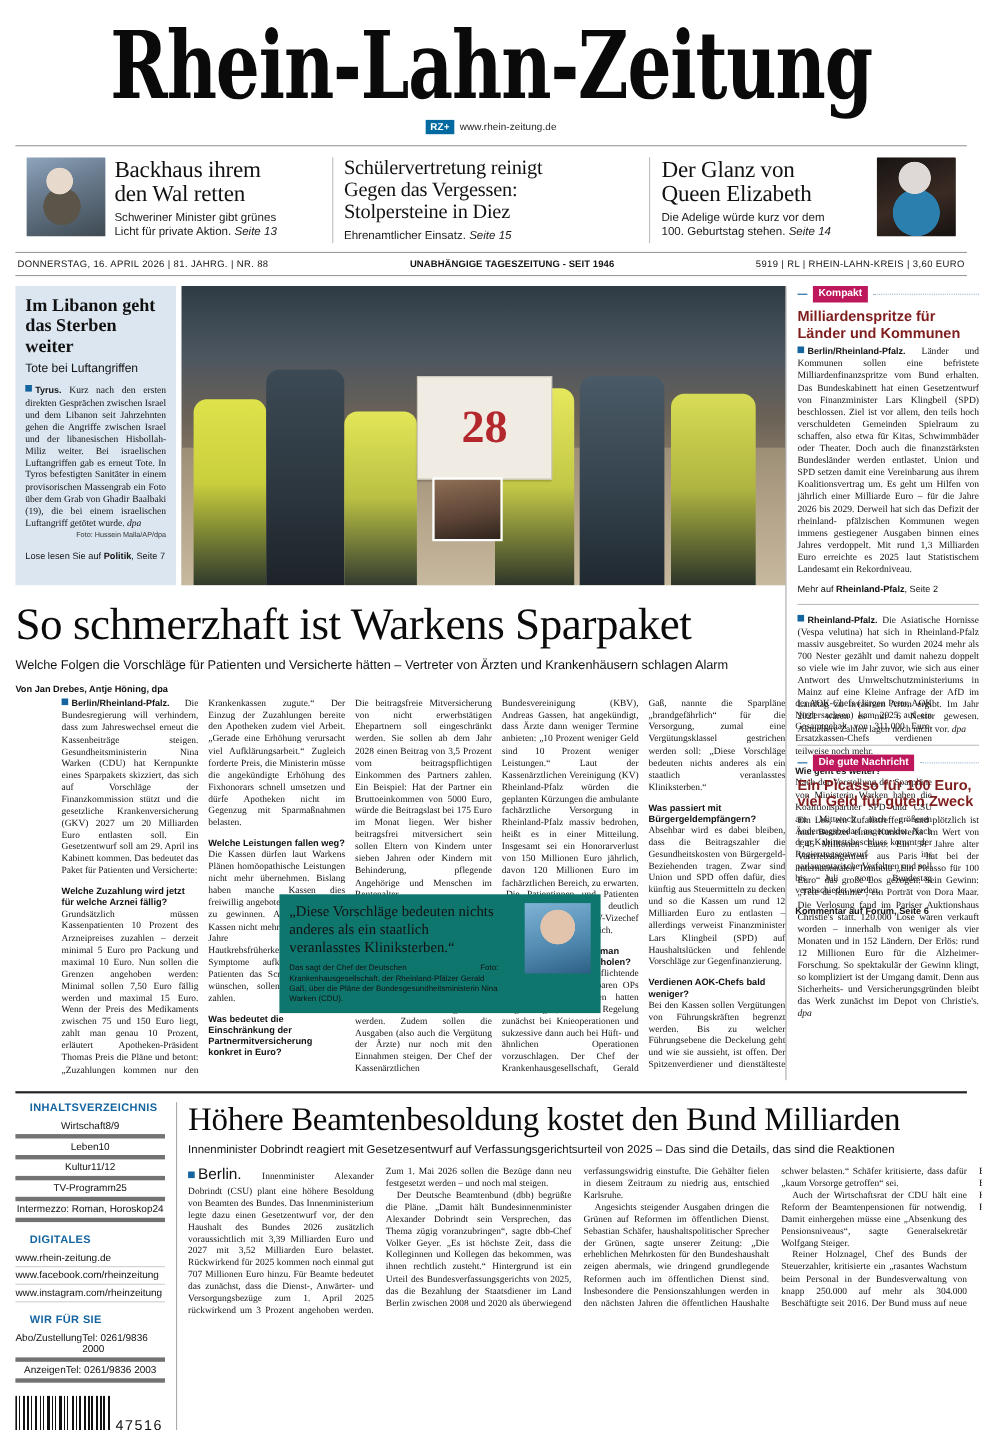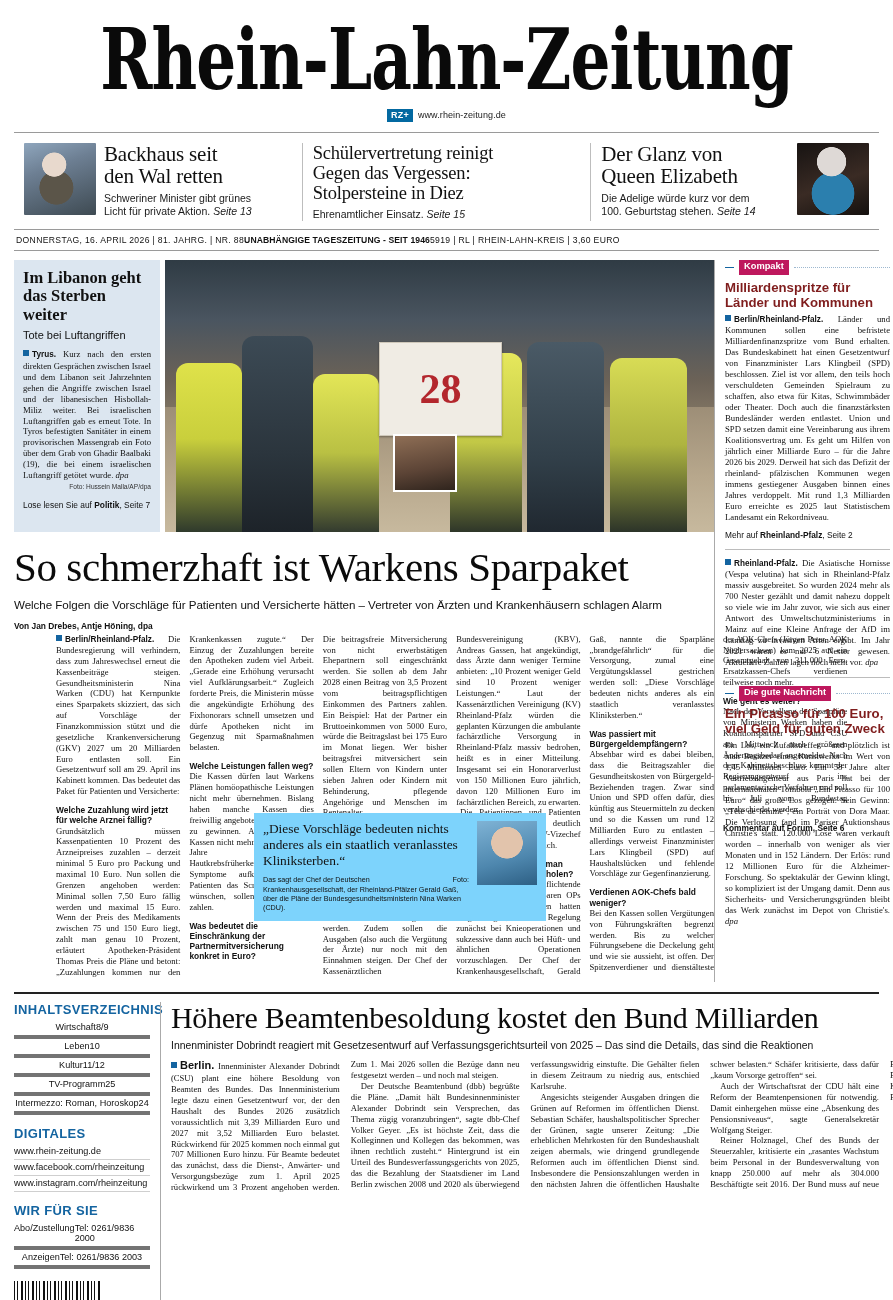--- a/index.html
+++ b/index.html
@@ -51,21 +51,21 @@
   .teaser-head{
     font-family:"Liberation Serif", serif;
     font-size:21px; line-height:1.08; color:#111; font-weight:400;
     letter-spacing:-.2px;
   }
   .teaser-head.sm{ font-size:18.5px; line-height:1.1;}
   .teaser-sub{ font-size:10.5px; line-height:1.28; margin-top:4px; color:#1a1a1a;}
   .teaser-sub i{ font-style:italic;}
 
   
-  .datebar{ display:flex; justify-content:flex-start; align-items:center;
+  .datebar{ display:flex; justify-content:space-between; align-items:center;
             font-size:8.6px; letter-spacing:.35px; padding:5px 2px 5px 2px; color:#111;}
   .datebar .mid{ font-weight:bold; letter-spacing:.1px;}
   .datebar-wrap{ border-bottom:1px solid #9a9a9a;}
 
   
   .body-grid{ display:flex; gap:0px; margin-top:9px;justify-content:space-between;}
   .left-zone{ width:700px; flex:0 0 700px;}
   .right-zone{ width:165px; flex:0 0 165px; margin-left:0px; padding-left:10px;
                border-left:1px solid #aaa;}
 
@@ -115,21 +115,21 @@
   .byline{ font-size:8.4px; font-weight:bold; margin-top:10px;}
 
   .art-cols{ margin-top:3px; column-count:5; column-gap:9px; column-rule:0;
              font-family:"Liberation Serif", serif; font-size:8.6px; line-height:1.265;
              text-align:justify; hyphens:auto; height:348px;margin-left:42px;}
   .art-cols p{ margin:0 0 0 0;}
   .art-cols .qh{ font-family:"Liberation Sans", sans-serif; font-weight:bold;
                  font-size:8.4px; line-height:1.22; margin-top:8px; text-align:left;}
   .art-cols .first b{ font-family:"Liberation Sans", sans-serif; font-size:8.2px;}
 
-  .quotebox{ background:#7dd3fc; display:flex; gap:8px; padding:8px 9px;
+  .quotebox{ background:#0f766e; display:flex; gap:24px; padding:8px 9px;
              width:292px; box-sizing:border-box; margin:3px 0 6px 0;
              float:left; }
   .quote-txt{ flex:1;}
   .quote-q{ font-family:"Liberation Serif", serif; font-size:13.4px; line-height:1.2; color:#111;}
   .quote-c{ font-size:7.2px; line-height:1.3; margin-top:6px; color:#111;}
   .quote-c .foto{ float:right;}
   .quote-face{ width:60px; height:64px; flex:0 0 60px;
       background:
         radial-gradient(circle at 50% 34%, #e2c4ac 0 30%, rgba(226,196,172,0) 31%),
         linear-gradient(165deg,#7fb3d5 0%,#4e87ae 60%,#2d5f84 100%);}
@@ -144,62 +144,62 @@
   .rail-body{ font-family:"Liberation Serif", serif; font-size:8.7px; line-height:1.265;
               text-align:justify; color:#111;}
   .rail-body b{ font-family:"Liberation Sans", sans-serif; font-size:8.2px;}
   .rail-more{ font-size:8.3px; margin-top:7px;}
   .rail-more b{ font-weight:bold;}
   .rail-sep{ border-top:1px solid #bcbcbc; margin:9px 0 8px 0;}
 
   
   .bottom{ display:flex; margin-top:10px; border-top:2px solid #222; padding-top:8px;}
   .toc{ width:146px; flex:0 0 146px; padding-right:10px; box-sizing:border-box;}
-  .toc h4{ margin:0 0 3px 0; font-size:13px; color:#1464a0; font-weight:bold; letter-spacing:.35px;}
+  .toc h4{ margin:0 0 3px 13px; font-size:10px; color:#1464a0; font-weight:bold; letter-spacing:.35px;}
   .toc-row{ display:flex; justify-content:center; font-size:9.1px;
             border-bottom:4px solid #737373; padding:2.5px 0; color:#111;}
   .toc-line{ font-size:9.1px; border-bottom:1px solid #cfcfcf; padding:2.5px 0; color:#111;}
   .toc-blk{ margin-top:11px;}
   .barcode{ margin-top:12px; display:flex; align-items:flex-end; gap:5px;}
   .bars{ height:40px; flex:1;
      background:repeating-linear-gradient(90deg,#111 0 1.4px,#fff 1.4px 3px,#111 3px 4.2px,#fff 4.2px 7px,#111 7px 9px,#fff 9px 11px);}
   .bc-num{ font-size:13px; letter-spacing:1.4px; color:#111;}
   .bc-sub{ font-size:5.4px; text-align:right; letter-spacing:.2px; color:#222;}
 
   .bottom-main{ flex:1; border-left:1px solid #aaa; padding-left:10px;}
   .b-head{ font-family:"Liberation Serif", serif; font-size:30px; line-height:1.06;
            color:#0b0b0b; letter-spacing:-.3px;}
   .b-sub{ font-size:10.4px; margin-top:7px; color:#111;}
   .b-cols{ margin-top:8px; column-count:4; column-gap:11px;
            font-family:"Liberation Serif", serif; font-size:8.6px; line-height:1.265;
            text-align:justify; hyphens:auto; height:140px;}
   .b-cols p{ margin:0; text-indent:10px;}
   .b-cols p.first{ text-indent:0;}
-  .b-cols .sig{ font-family:"Liberation Sans", sans-serif; font-weight:bold; font-size:11px;}
+  .b-cols .sig{ font-family:"Liberation Sans", sans-serif; font-weight:normal; font-size:14px;}
   .b-more{ font-family:"Liberation Sans", sans-serif; font-size:8.3px; margin-top:7px; text-indent:0;}
 </style>
 </head>
 <body>
 
 <div class="page">
 
   <div class="masthead">
     <div class="masthead-title">Rhein-Lahn-Zeitung</div>
     <div class="masthead-sub">
       <span class="rzplus">RZ+</span>
       <span class="masthead-url">www.rhein-zeitung.de</span>
     </div>
   </div>
 
   <div class="teasers">
     <div class="teaser">
       <div class="teaser-thumb t1-thumb"></div>
       <div class="teaser-txt">
         <div class="teaser-head">
-          <div>Backhaus seit</div>
+          <div>Backhaus ihrem</div>
           <div>den Wal retten</div>
         </div>
         <div class="teaser-sub">
           <span>Schweriner Minister gibt grünes</span><br>
           <span>Licht für private Aktion.</span>
           <i>Seite 13</i>
         </div>
       </div>
     </div>
 

